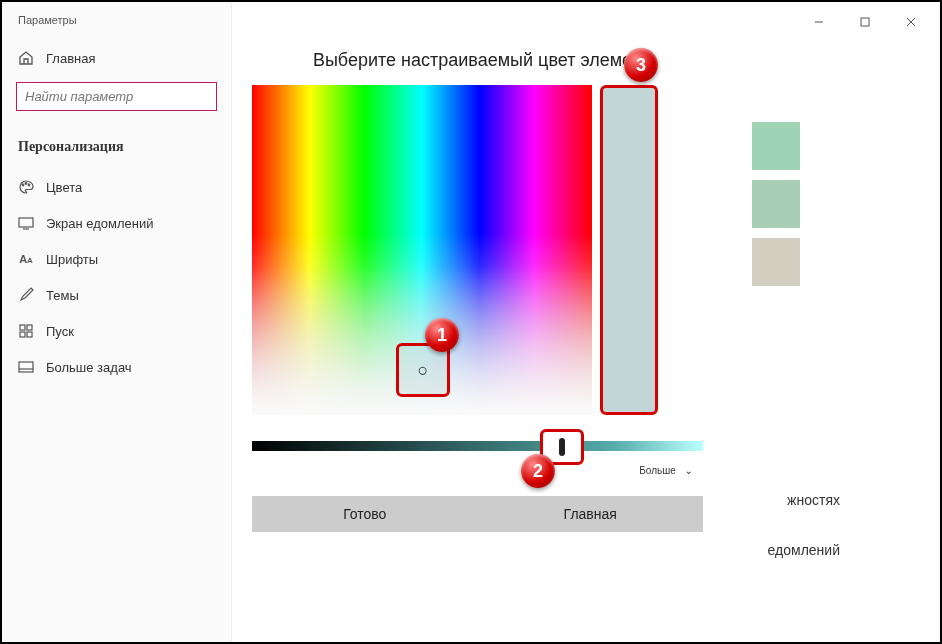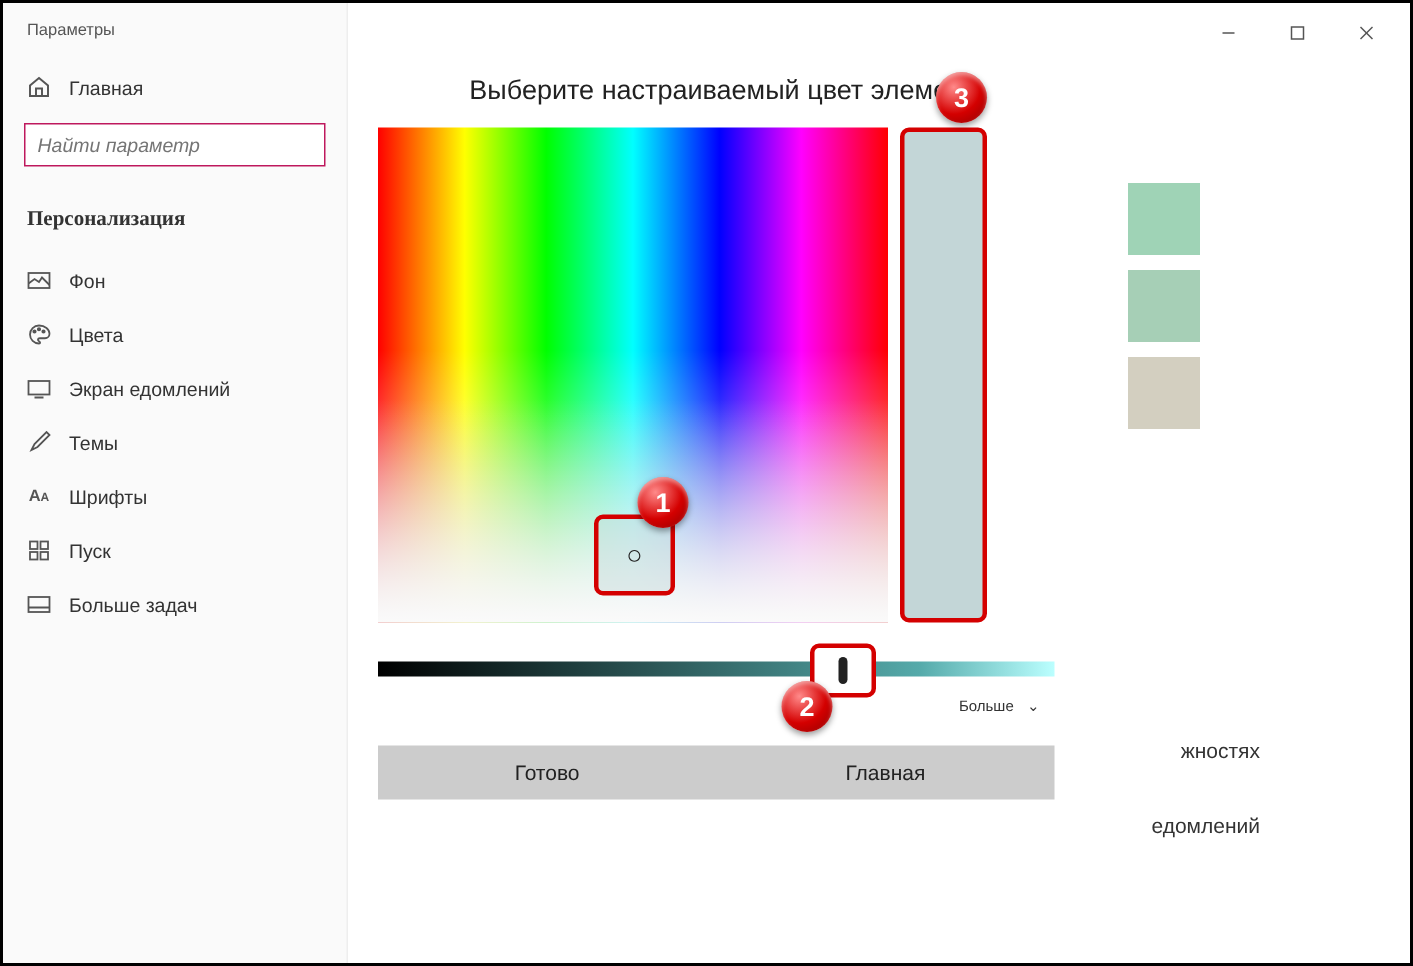--- a/index.html
+++ b/index.html
@@ -65,29 +65,20 @@
       </span>
       <span>Главная</span>
     </div>
 
     <div class="search-box">
       <input type="text" placeholder="Найти параметр" style="">
     </div>
 
     <div class="section-header">Персонализация</div>
 
-    <div class="nav-item">
-      <span class="nav-icon">
-        <svg viewBox="0 0 16 16" fill="none" stroke="currentColor" stroke-width="1.2">
-            <rect x="1" y="3" width="14" height="10"></rect>
-            <path d="M1 10l4-3 3 2 2-3 5 5"></path>
-          </svg>
-      </span>
-      <span>Фон</span>
-    </div>
 
     <div class="nav-item">
       <span class="nav-icon">
         <svg viewBox="0 0 16 16" fill="none" stroke="currentColor" stroke-width="1.2">
             <path d="M8 2a6 6 0 100 12c1 0 1-1 0-1.5s-1-2 .5-2H12a3 3 0 003-3C15 4.5 12 2 8 2z"></path>
             <circle cx="5" cy="6" r=".8" fill="currentColor"></circle>
             <circle cx="8" cy="4.5" r=".8" fill="currentColor"></circle>
             <circle cx="11" cy="6" r=".8" fill="currentColor"></circle>
           </svg>
       </span>
@@ -99,32 +90,32 @@
         <svg viewBox="0 0 16 16" fill="none" stroke="currentColor" stroke-width="1.2">
             <rect x="1" y="3" width="14" height="9"></rect>
             <path d="M5 14h6"></path>
           </svg>
       </span>
       <span>Экран едомлений</span>
     </div>
 
     <div class="nav-item">
       <span class="nav-icon">
+        <span style="font-size:11px;font-weight:600">A<span style="font-size:8px">A</span></span>
+      </span>
+      <span>Шрифты</span>
+    </div>
+
+    <div class="nav-item">
+      <span class="nav-icon">
         <svg viewBox="0 0 16 16" fill="none" stroke="currentColor" stroke-width="1.2">
             <path d="M3 13l2-4 8-8 2 2-8 8-4 2z"></path>
           </svg>
       </span>
       <span>Темы</span>
-    </div>
-
-    <div class="nav-item">
-      <span class="nav-icon">
-        <span style="font-size:11px;font-weight:600">A<span style="font-size:8px">A</span></span>
-      </span>
-      <span>Шрифты</span>
     </div>
 
     <div class="nav-item">
       <span class="nav-icon">
         <svg viewBox="0 0 16 16" fill="none" stroke="currentColor" stroke-width="1.2">
             <rect x="2" y="2" width="5" height="5"></rect>
             <rect x="9" y="2" width="5" height="5"></rect>
             <rect x="2" y="9" width="5" height="5"></rect>
             <rect x="9" y="9" width="5" height="5"></rect>
           </svg>

